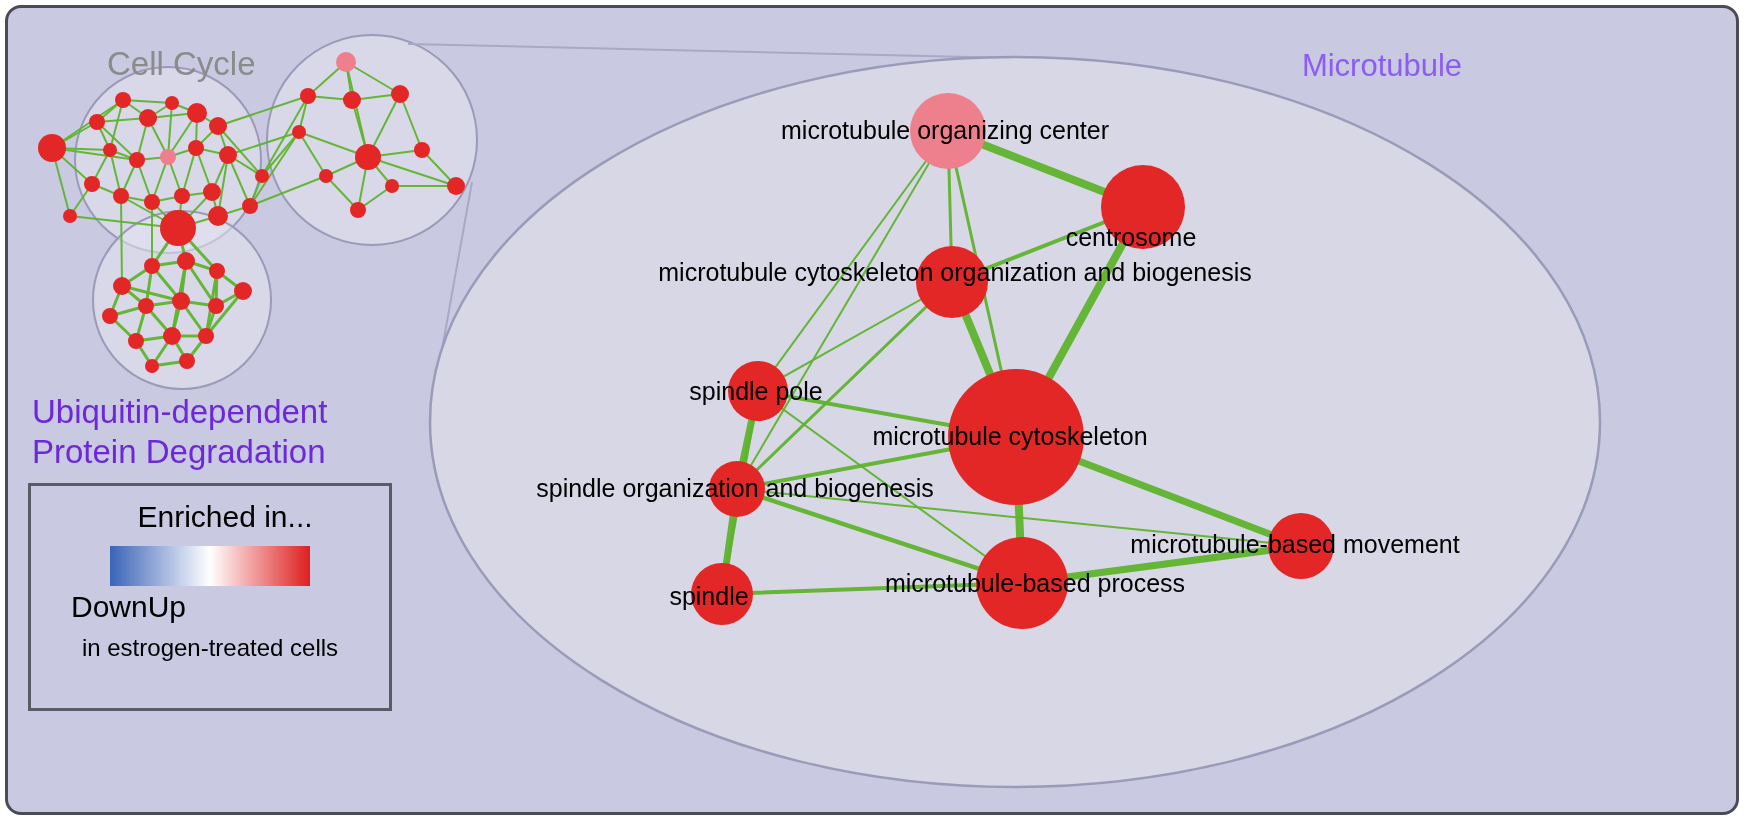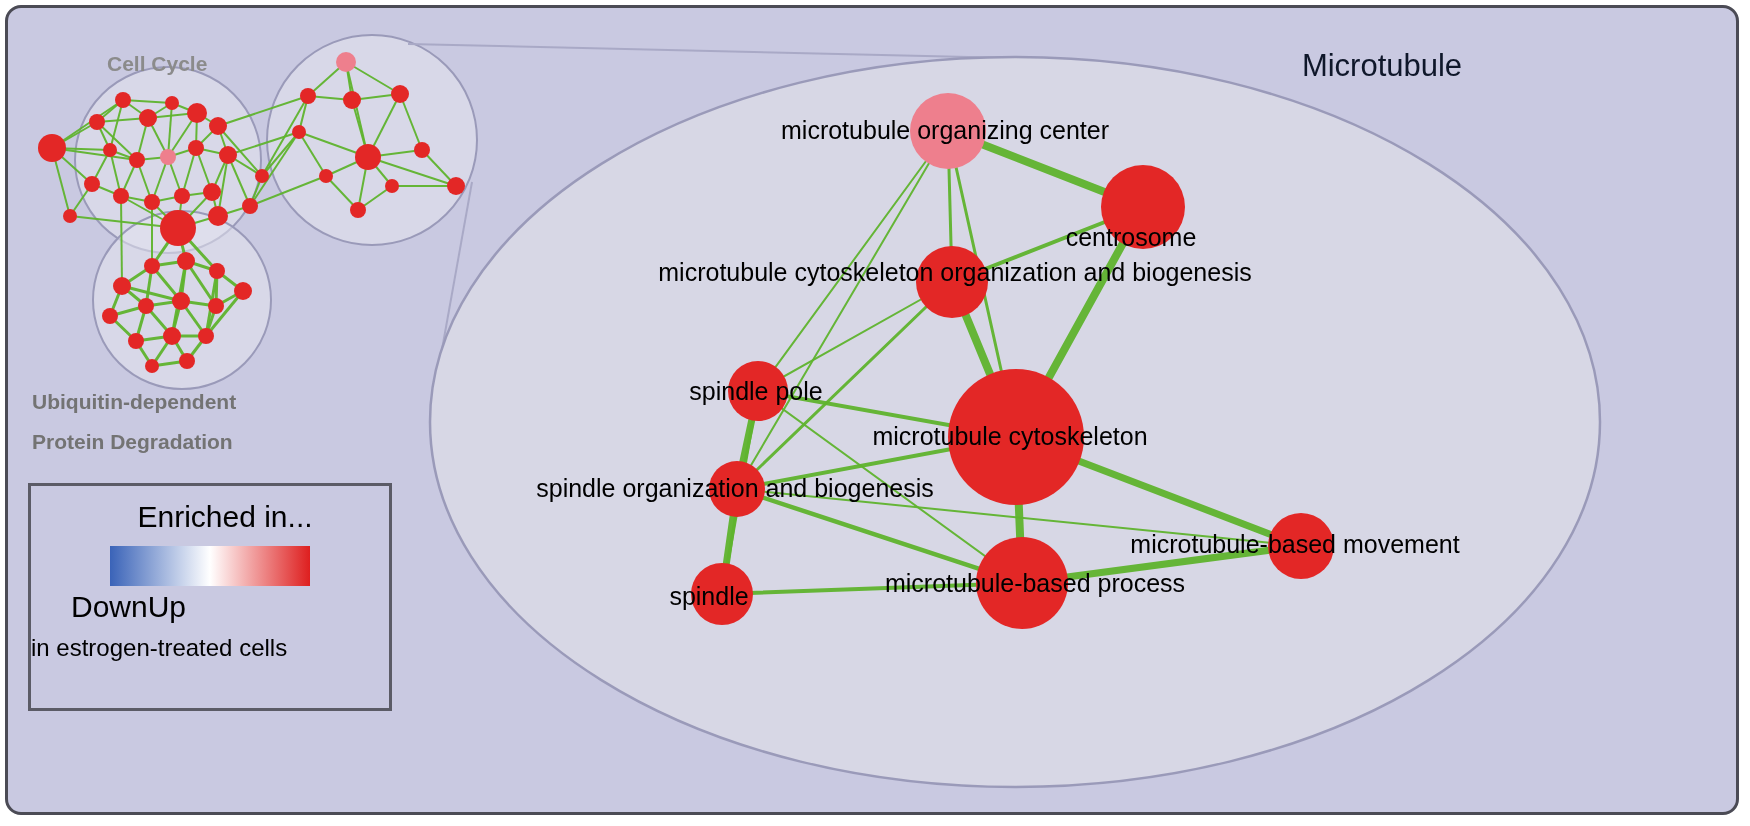--- a/index.html
+++ b/index.html
@@ -1,26 +1,26 @@
 <!DOCTYPE html>
 <html><head>
 <meta charset="utf-8">
 <style>
   html,body{margin:0;padding:0;background:#ffffff;}
   .stage{position:relative;width:1750px;height:826px;font-family:"Liberation Sans",sans-serif;overflow:hidden;background:#ffffff;}
   .panel{position:absolute;left:5px;top:5px;width:1734px;height:810px;background:#c9c9e1;border:3px solid #4b4b55;border-radius:16px;box-sizing:border-box;}
   svg#net{position:absolute;left:0;top:0;}
   .nodelabel{font-family:"Liberation Sans",sans-serif;font-size:25px;fill:#000000;}
-  .gray-title{position:absolute;color:#8b8b8b;font-size:21px;line-height:40px;font-weight:bold;}
-  .black-title{position:absolute;color:#0f172a;font-size:31px;line-height:39px;text-align:center;width:240px;}
+  .gray-title{position:absolute;color:#8b8b8b;font-size:33px;line-height:40px;}
+  .black-title{position:absolute;color:#8b5cf6;font-size:31px;line-height:39px;text-align:center;width:240px;}
   .legend{position:absolute;left:28px;top:483px;width:364px;height:228px;border:3px solid #5b5b66;box-sizing:border-box;}
   .legend-title{text-align:center;font-size:30px;color:#000;margin-top:14px;padding-left:30px;}
   .legend-bar{width:200px;height:40px;margin:12px auto 4px auto;}
   .legend-du{display:flex;padding:0 42px 0 40px;font-size:30px;color:#000;}
-  .legend-cap{text-align:left;font-size:24px;line-height:31px;margin-top:8px;color:#000;}
+  .legend-cap{text-align:center;font-size:24px;line-height:31px;margin-top:8px;color:#000;}
 </style>
 </head>
 <body>
 
 <div class="stage">
   <div class="panel" style="background: rgb(201, 201, 225); border-color: rgb(75, 75, 85);"></div>
 
   <svg id="net" width="1750" height="826">
       <circle cx="168" cy="160" r="93" fill="rgba(228,228,238,0.55)" stroke="#9a9ab9" stroke-width="2"></circle>
       <circle cx="372" cy="140" r="105" fill="rgba(228,228,238,0.55)" stroke="#9a9ab9" stroke-width="2"></circle>
@@ -233,21 +233,21 @@
       <text x="735" y="497" text-anchor="middle" class="nodelabel">spindle organization and biogenesis</text>
       <text x="1295" y="553" text-anchor="middle" class="nodelabel">microtubule-based movement</text>
       <text x="709" y="605" text-anchor="middle" class="nodelabel">spindle</text>
       <text x="1035" y="592" text-anchor="middle" class="nodelabel">microtubule-based process</text>
     </svg>
 
   <div class="gray-title" style="left: 107px; top: 44px; color: rgb(139, 139, 139);">
     <span>Cell Cycle</span>
   </div>
 
-  <div class="gray-title" style="left: 32px; top: 382px; color: #737373;">
+  <div class="gray-title" style="left: 32px; top: 392px; color: #6d28d9;">
     <div>Ubiquitin-dependent</div>
     <div>Protein Degradation</div>
   </div>
 
   <div class="black-title" style="left:1262px;top:46px;">
     <div>Microtubule</div>
   </div>
 
   <div class="legend">
     <div class="legend-title">Enriched in...</div>

